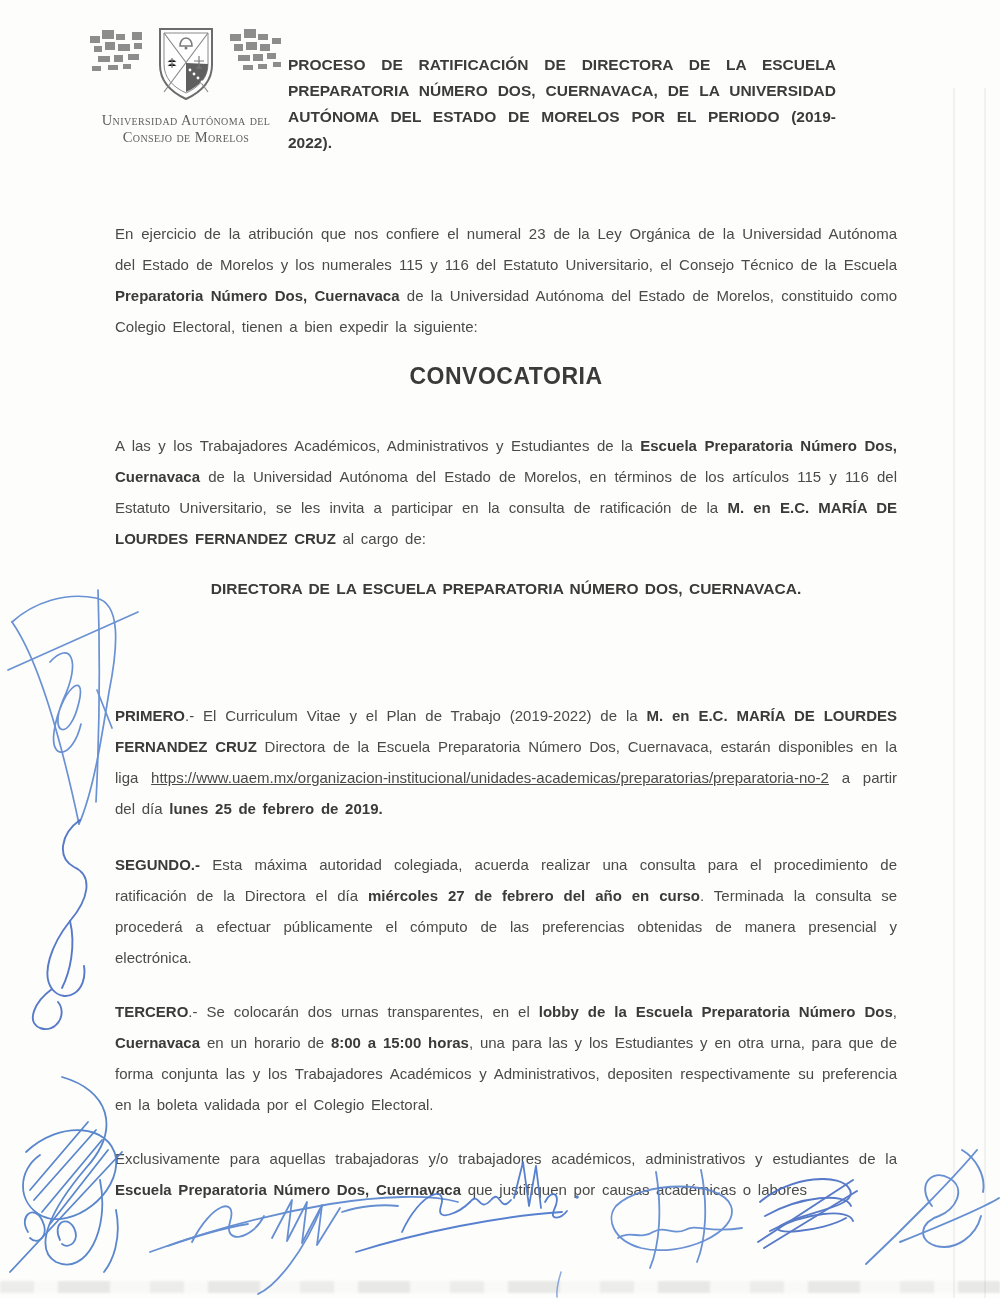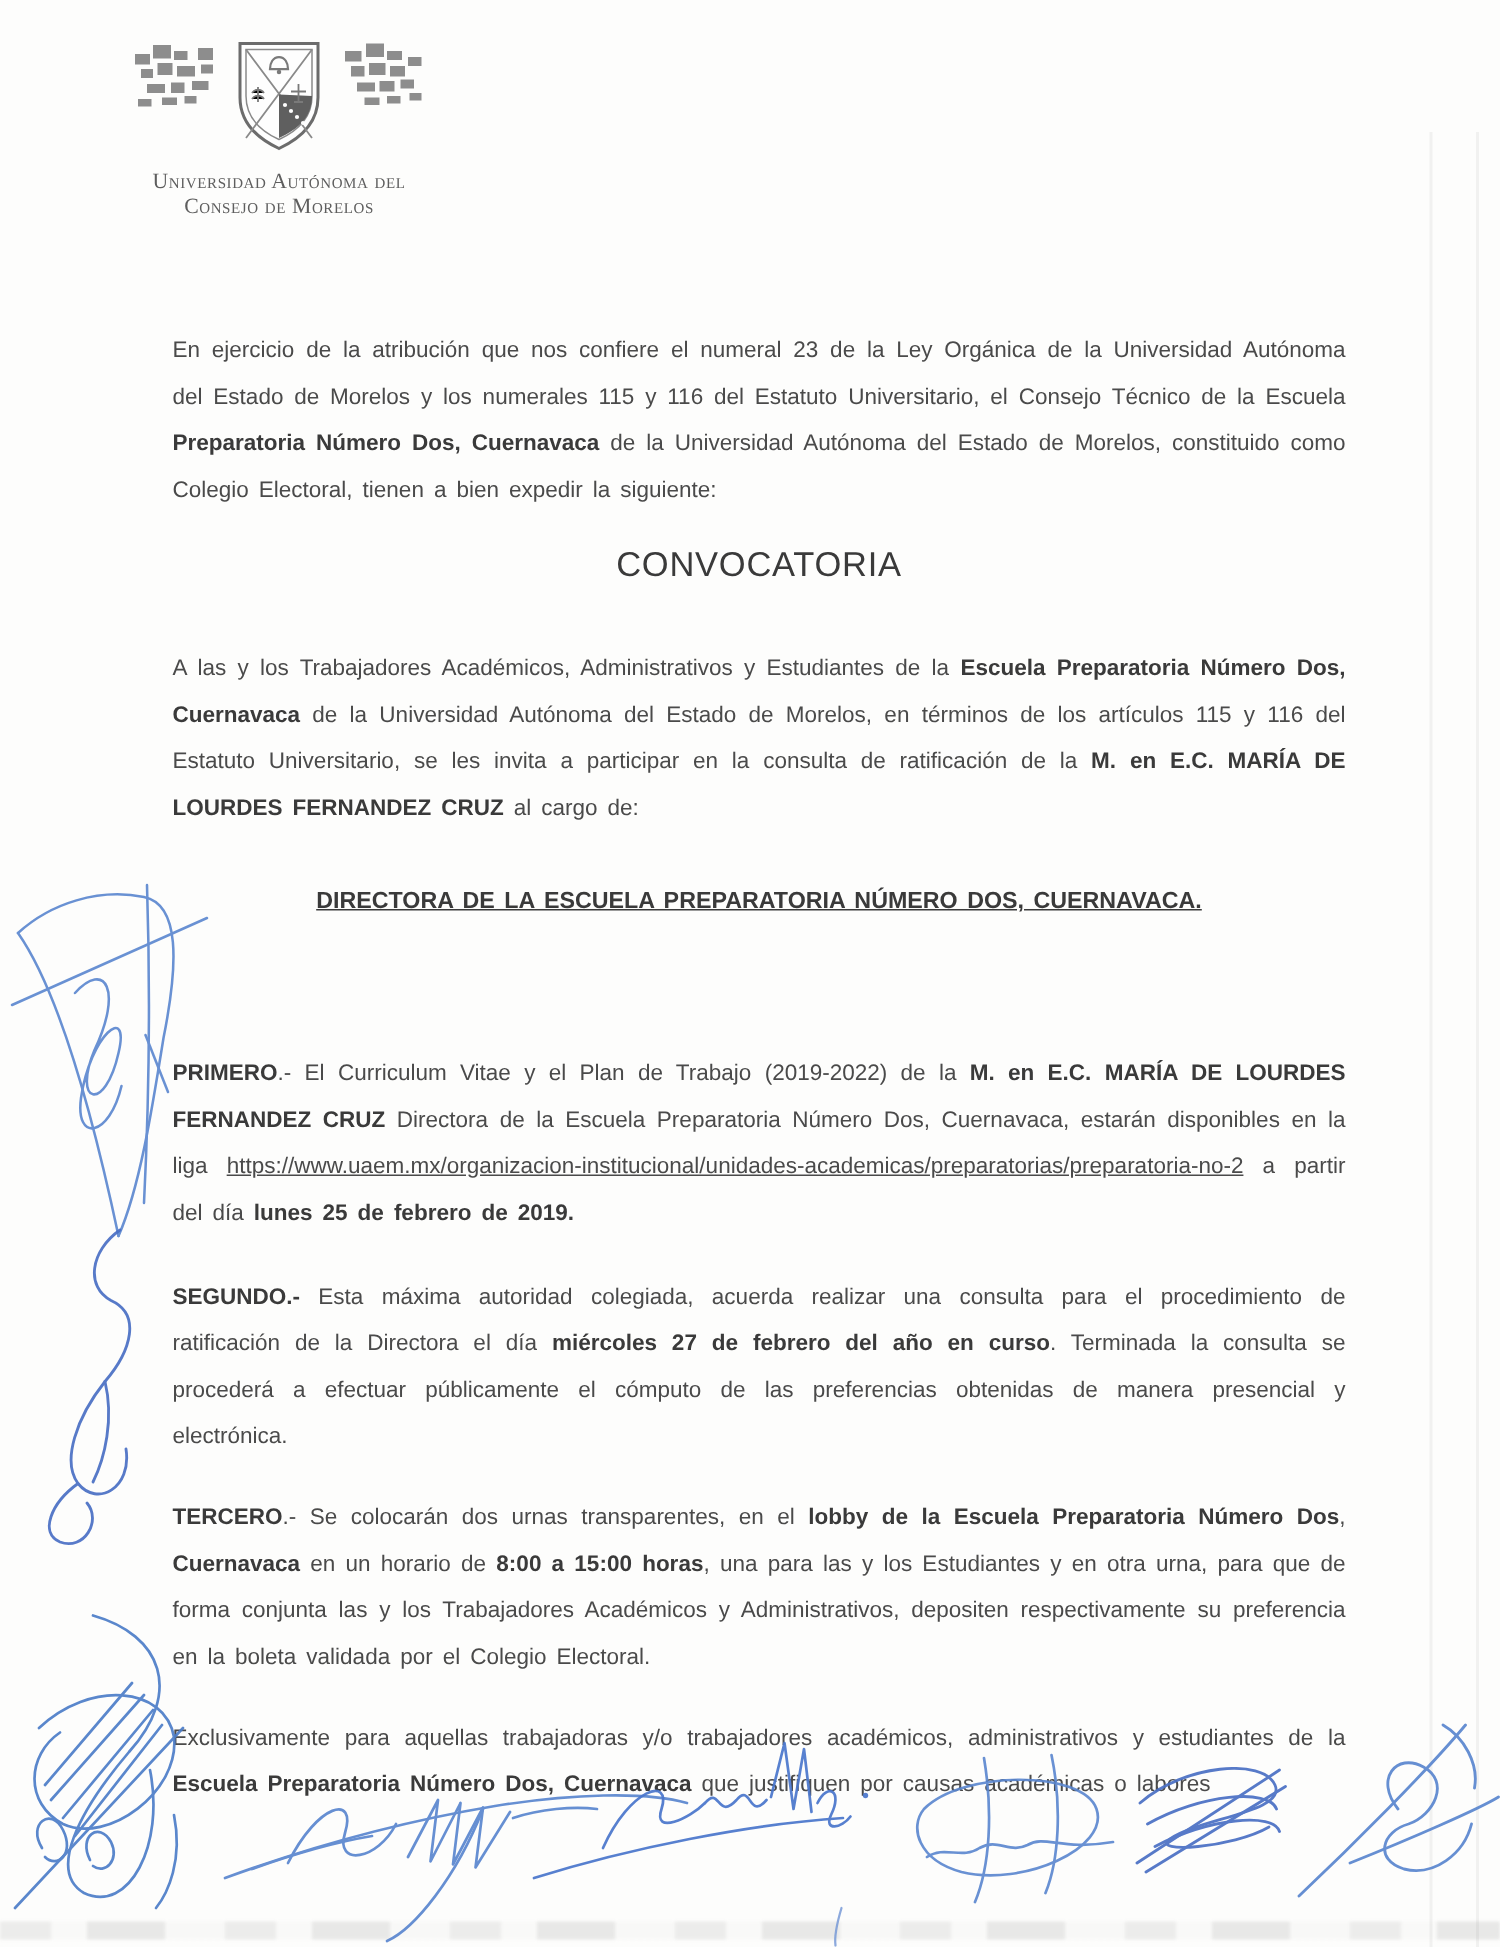--- a/index.html
+++ b/index.html
@@ -32,27 +32,27 @@
   .para{
     left:115px;width:782px;
     font-size:15px;line-height:31px;
     text-align:justify;word-spacing:2.5px;
     color:#4a4a4a;
   }
   .para .b{font-weight:bold;color:#3a3a3a;}
   .para .u{text-decoration:underline;}
   .heading-convocatoria{
     left:115px;top:363px;width:782px;
-    text-align:center;font-weight:normal;
+    text-align:center;font-weight:bold;
     font-size:23px;letter-spacing:0.5px;color:#3a3a3a;
   }
   .subheading{
-    left:115px;top:592px;width:782px;
+    left:115px;top:580px;width:782px;
     text-align:center;font-weight:bold;
-    font-size:15.5px;color:#3a3a3a;word-spacing:2px;text-decoration:underline;
+    font-size:15.5px;color:#3a3a3a;word-spacing:2px;
   }
   
   .fold-line{top:88px;width:2px;height:1210px;background:rgba(90,90,90,0.07);}
   .fold-line.l1{left:953px;}
   .fold-line.l2{left:984px;}
   .bottom-smudge{
     left:0;top:1281px;width:1000px;height:12px;
     background:repeating-linear-gradient(90deg,
       rgba(125,125,125,0.13) 0 34px,
       rgba(125,125,125,0.03) 34px 58px,
@@ -126,20 +126,21 @@
 
         <path d="M111 30 v12 M106 35 h10 M108 42 h6" stroke="#7a7a7a" stroke-width="1.2"></path>
       </g>
     </svg>
     <div class="inst-name">
       <div>Universidad Autónoma del</div>
       <div>Consejo de Morelos</div>
     </div>
   </div>
 
+  <div class="abs doc-title">PROCESO DE RATIFICACIÓN DE DIRECTORA DE LA ESCUELA PREPARATORIA NÚMERO DOS, CUERNAVACA, DE LA UNIVERSIDAD AUTÓNOMA DEL ESTADO DE MORELOS POR EL PERIODO (2019-2022).</div>
 
   <div class="abs para" style="top:218px;"><span>En ejercicio de la atribución que nos confiere el numeral 23 de la Ley Orgánica de la Universidad Autónoma del Estado de Morelos y los numerales 115 y 116 del Estatuto Universitario, el Consejo Técnico de la Escuela </span><span class="b">Preparatoria Número Dos, Cuernavaca</span><span> de la Universidad Autónoma del Estado de Morelos, constituido como Colegio Electoral, tienen a bien expedir la siguiente:</span></div>
 
   <div class="abs heading-convocatoria">CONVOCATORIA</div>
 
   <div class="abs para" style="top:430px;"><span>A las y los Trabajadores Académicos, Administrativos y Estudiantes de la </span><span class="b">Escuela Preparatoria Número Dos, Cuernavaca</span><span>  de la Universidad Autónoma del Estado de Morelos, en términos de los artículos 115 y 116 del Estatuto Universitario, se les invita a participar en la consulta de ratificación de la </span><span class="b">M. en E.C. MARÍA DE LOURDES FERNANDEZ CRUZ</span><span> al cargo de:</span></div>
 
   <div class="abs subheading">DIRECTORA DE LA ESCUELA PREPARATORIA NÚMERO DOS, CUERNAVACA.</div>
 
 

